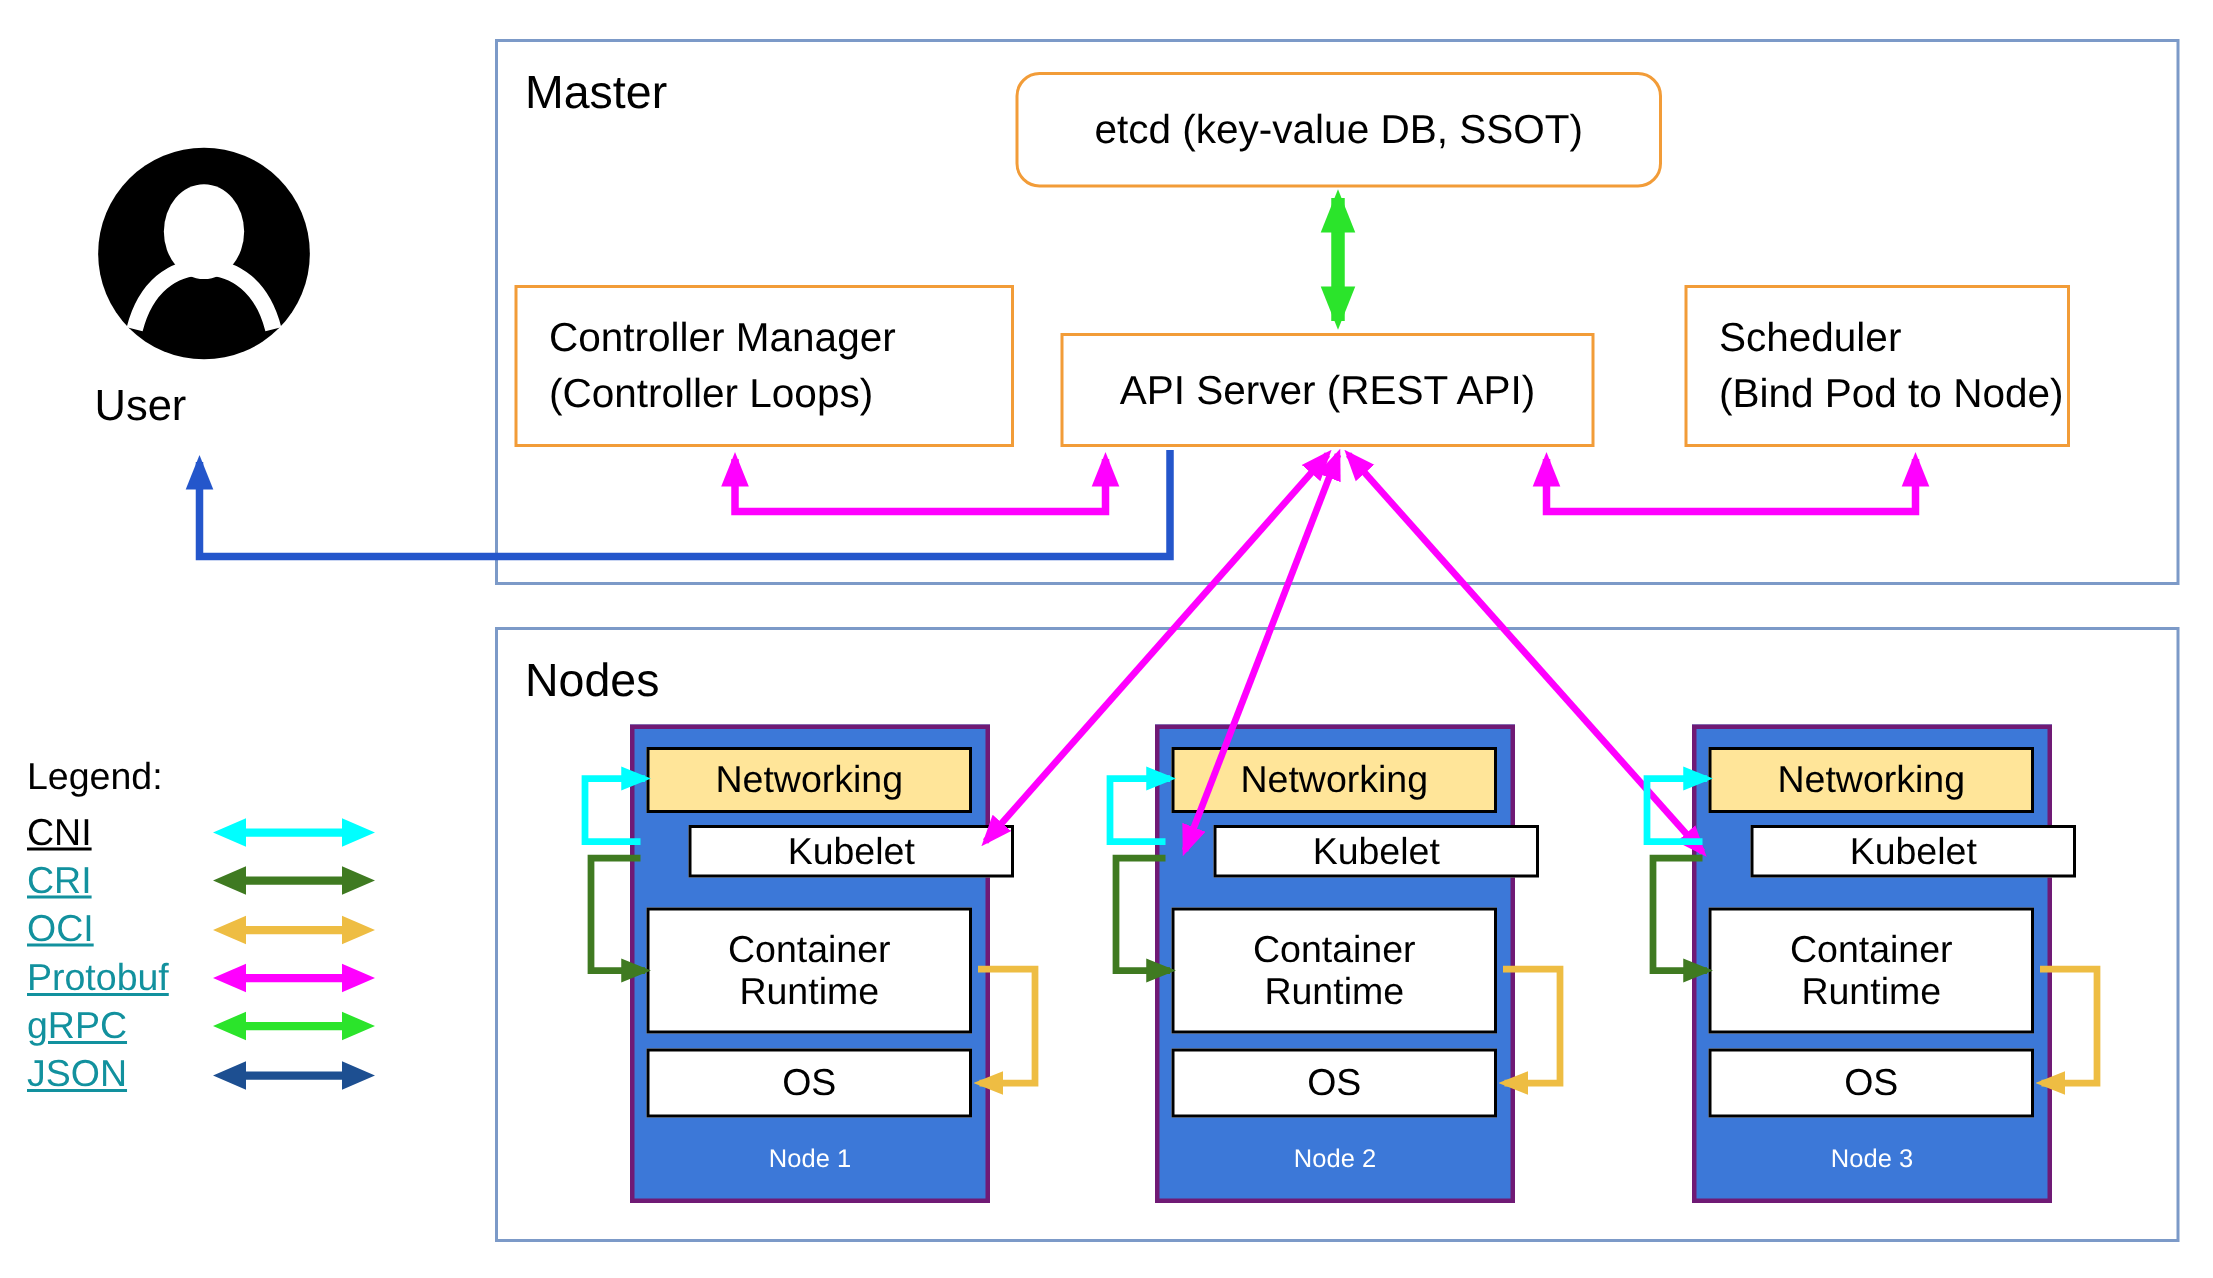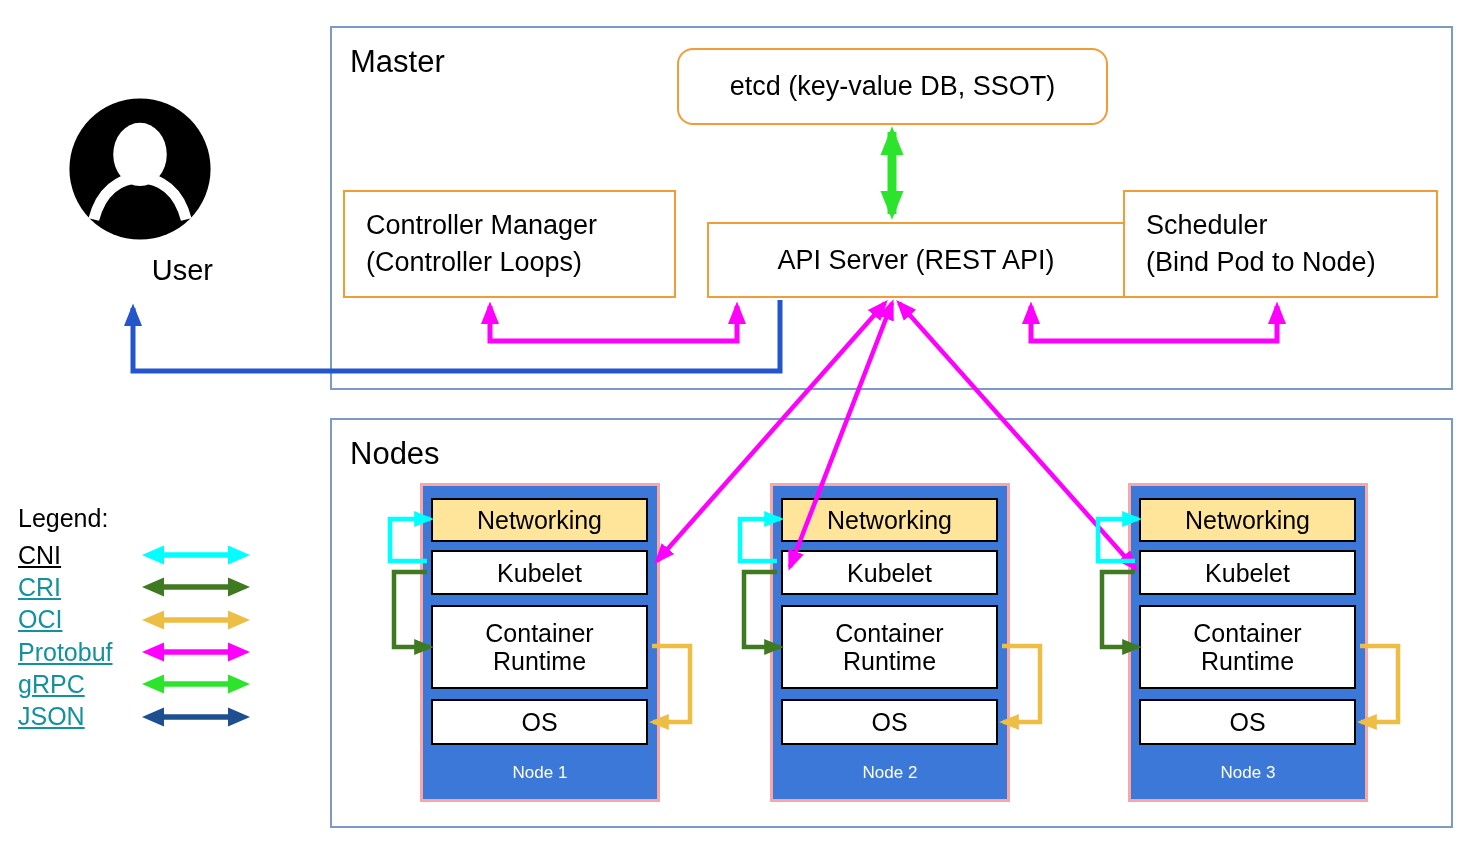--- a/index.html
+++ b/index.html
@@ -10,33 +10,33 @@
   .frame{position:absolute;border:2px solid #7c9ac8;background:transparent;box-sizing:border-box;}
   .frame-title{position:absolute;left:18px;top:16px;font-size:31px;color:#000;white-space:nowrap;}
 
   
   .comp{position:absolute;border:2.5px solid #f29c38;background:#fff;color:#000;
         font-size:27px;display:flex;flex-direction:column;justify-content:center;box-sizing:border-box;}
   .comp.centered{align-items:center;text-align:center;}
   .comp.leftal{padding-left:21px;line-height:37px;}
 
   
-  .node{position:absolute;top:483px;width:240px;height:319px;border:3px solid #fca5a5;
+  .node{position:absolute;top:483px;width:240px;height:319px;border:3px solid #701a75;
         background:#3c78d8;box-sizing:border-box;}
   .layer{position:absolute;left:8px;width:217px;background:#fff;border:2.5px solid #000;
          display:flex;align-items:center;justify-content:center;font-size:25px;line-height:28px;
          text-align:center;color:#000;box-sizing:border-box;}
   .layer.networking{top:12px;height:44px;background:#ffe599;}
-  .layer.kubelet{top:64px;height:45px;}
+  .layer.kubelet{top:64px;height:35px;margin-left:28px;}
   .layer.runtime{top:119px;height:84px;padding:0 14px;}
   .layer.os{top:213px;height:46px;}
   .node-name{position:absolute;left:0;right:0;top:277px;text-align:center;color:#ffffff;font-size:17px;}
 
   
-  .user{position:absolute;left:63px;top:96px;width:150px;text-align:right;}
+  .user{position:absolute;left:63px;top:96px;width:150px;text-align:left;}
   .user-label{font-size:29px;margin-top:8px;color:#000;}
 
   
   .legend{position:absolute;left:18px;top:504px;}
   .legend-title{font-size:25px;color:#000;margin-bottom:6px;}
   .legend-row{display:flex;align-items:center;height:32.3px;}
   .legend-link{display:inline-block;width:122px;font-size:25px;text-decoration:underline;cursor:pointer;}
   .legend-arrow{width:112px;height:28px;display:block;}
 
   .overlay{position:absolute;left:0;top:0;pointer-events:none;}
@@ -61,25 +61,25 @@
 
   <div class="comp centered" style="left: 677px; top: 48px; width: 431px; height: 77px; border-color: rgb(242, 156, 56); border-radius: 16px;">
     <span>etcd (key-value DB, SSOT)</span>
   </div>
 
   <div class="comp leftal" style="left: 343px; top: 190px; width: 333px; height: 108px; border-color: rgb(242, 156, 56);">
     <div>Controller Manager</div>
     <div>(Controller Loops)</div>
   </div>
 
-  <div class="comp centered" style="left: 707px; top: 222px; width: 418px; height: 76px; border-color: rgb(242, 156, 56);">
+  <div class="comp centered" style="left: 707px; top: 222px; width: 356px; height: 76px; border-color: rgb(242, 156, 56);">
     <span>API Server (REST API)</span>
   </div>
 
-  <div class="comp leftal" style="left: 1123px; top: 190px; width: 315px; height: 108px; border-color: rgb(242, 156, 56); justify-content: center;">
+  <div class="comp leftal" style="left: 1123px; top: 190px; width: 257px; height: 108px; border-color: rgb(242, 156, 56); justify-content: center;">
     <div>Scheduler</div>
     <div>(Bind Pod to Node)</div>
   </div>
 
   <div class="frame" style="left: 330px; top: 418px; width: 1123px; height: 410px; border-color: rgb(124, 154, 200);">
     <div class="frame-title">Nodes</div>
   </div>
 
   <div class="node" style="left: 420px; background-color: rgb(60, 120, 216);">
     <div class="layer networking" style="background-color: rgb(255, 229, 153);">Networking</div>

